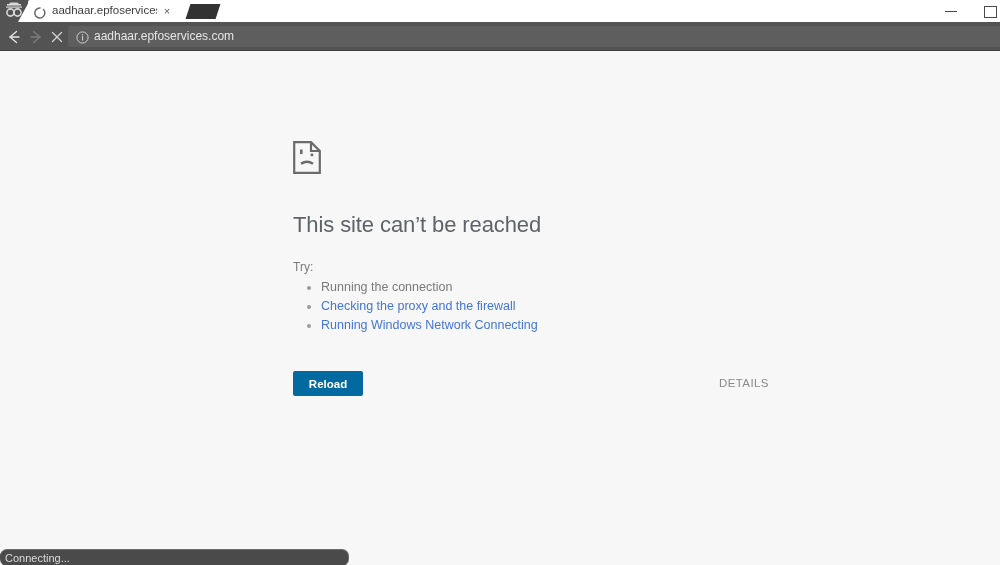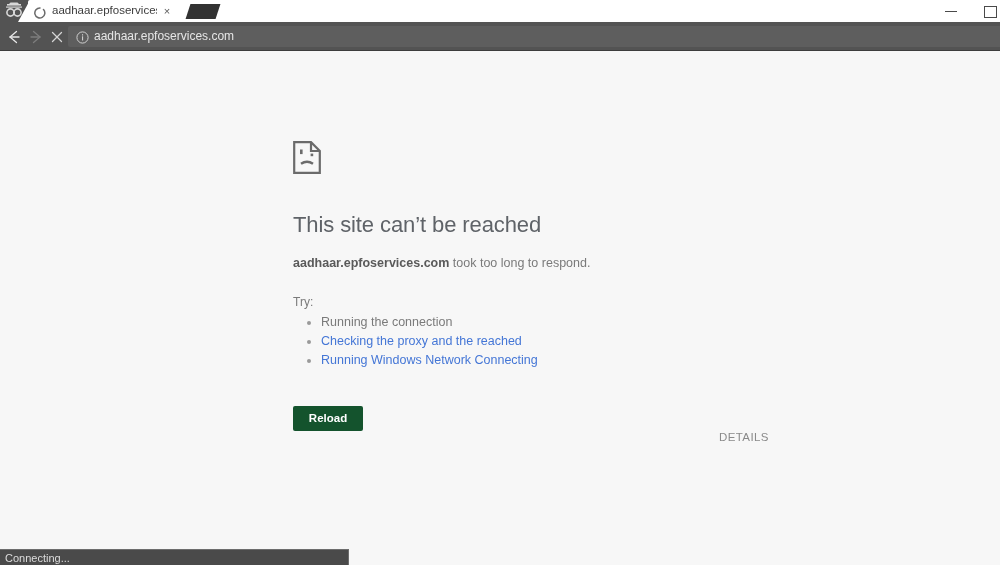--- a/index.html
+++ b/index.html
@@ -261,54 +261,54 @@
   }
   #action-row {
     position: relative;
     margin-top: 36px;
     height: 26px;
   }
   #reload-button {
     position: absolute;
     left: 0; top: 0;
     width: 70px; height: 25px;
-    background: #14532d;
+    background: #0369a1;
     color: #ffffff;
     border: none;
     border-radius: 2px;
     font-family: "Liberation Sans", sans-serif;
     font-size: 11.5px;
     font-weight: bold;
     cursor: pointer;
   }
   #details-button {
     position: absolute;
     left: 426px; top: 6px;
     font-size: 11.5px;
     color: #8a8a8a;
     letter-spacing: 0.4px;
     cursor: pointer;
     background: none;
     border: none;
     font-family: "Liberation Sans", sans-serif;
     padding: 0;
-    margin-top: 19px;
   }
 
   
   #status-bar {
     position: absolute;
     left: 0; top: 549px;
     width: 348px;
     height: 16px;
     background: #4a4a4a;
     border-top: 1px solid #6d6d6d;
     border-right: 1px solid #6d6d6d;
     display: flex;
     align-items: center;
+    border-radius: 7px;
   }
   #status-bar-text {
     font-size: 11px;
     color: #dcdcdc;
     padding-left: 5px;
     white-space: nowrap;
   }
 </style>
 </head>
 <body>
@@ -393,27 +393,26 @@
           <path d="M1.2 1.2 L18 1.2 L26.8 10 L26.8 31.8 L1.2 31.8 Z" fill="none" stroke="#6b6b6b" stroke-width="2.2" stroke-linejoin="miter"></path>
           <path d="M18 1.2 L18 10 L26.8 10" fill="none" stroke="#6b6b6b" stroke-width="2.2"></path>
           <rect x="7" y="8.5" width="2.6" height="4.6" fill="#6b6b6b"></rect>
           <rect x="17.6" y="12.6" width="2.6" height="2.6" fill="#6b6b6b"></rect>
           <path d="M8 22.8 Q14 18.6 20 22.8" fill="none" stroke="#6b6b6b" stroke-width="2.4" stroke-linecap="butt"></path>
         </svg>
       </div>
 
       <h1 id="error-heading">This site can’t be reached</h1>
 
-      <p id="error-summary"><span class="host">aadhaar.epfoservices.com</span><span> took too long to respond.</span></p>
 
       <p id="try-label">Try:</p>
 
       <ul id="suggestion-list">
         <li>Running the connection</li>
-        <li class="link-item">Checking the proxy and the reached</li>
+        <li class="link-item">Checking the proxy and the firewall</li>
         <li class="link-item">Running Windows Network Connecting</li>
       </ul>
 
 
       <div id="action-row">
         <button id="reload-button">Reload</button>
         <button id="details-button">DETAILS</button>
       </div>
 
     </div>

